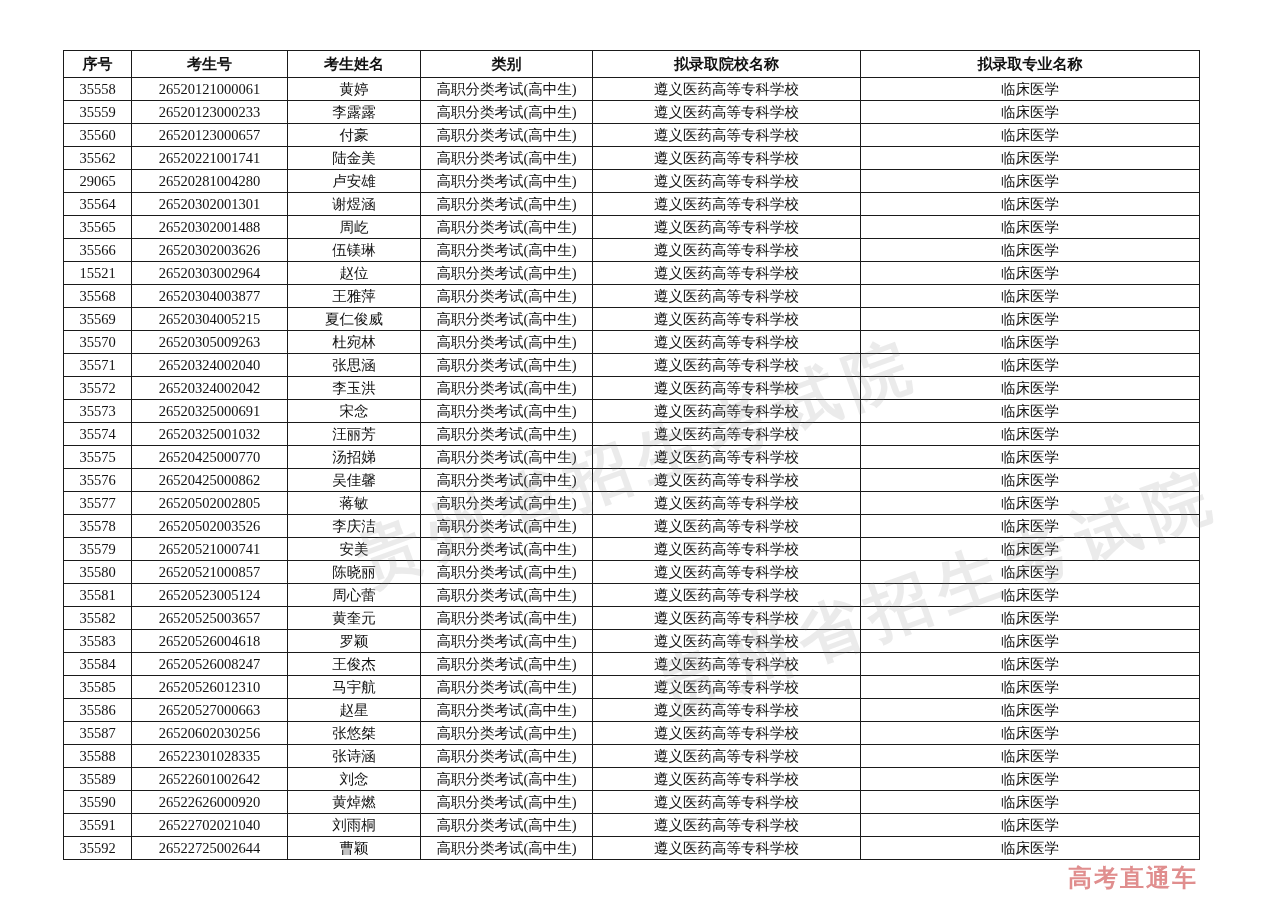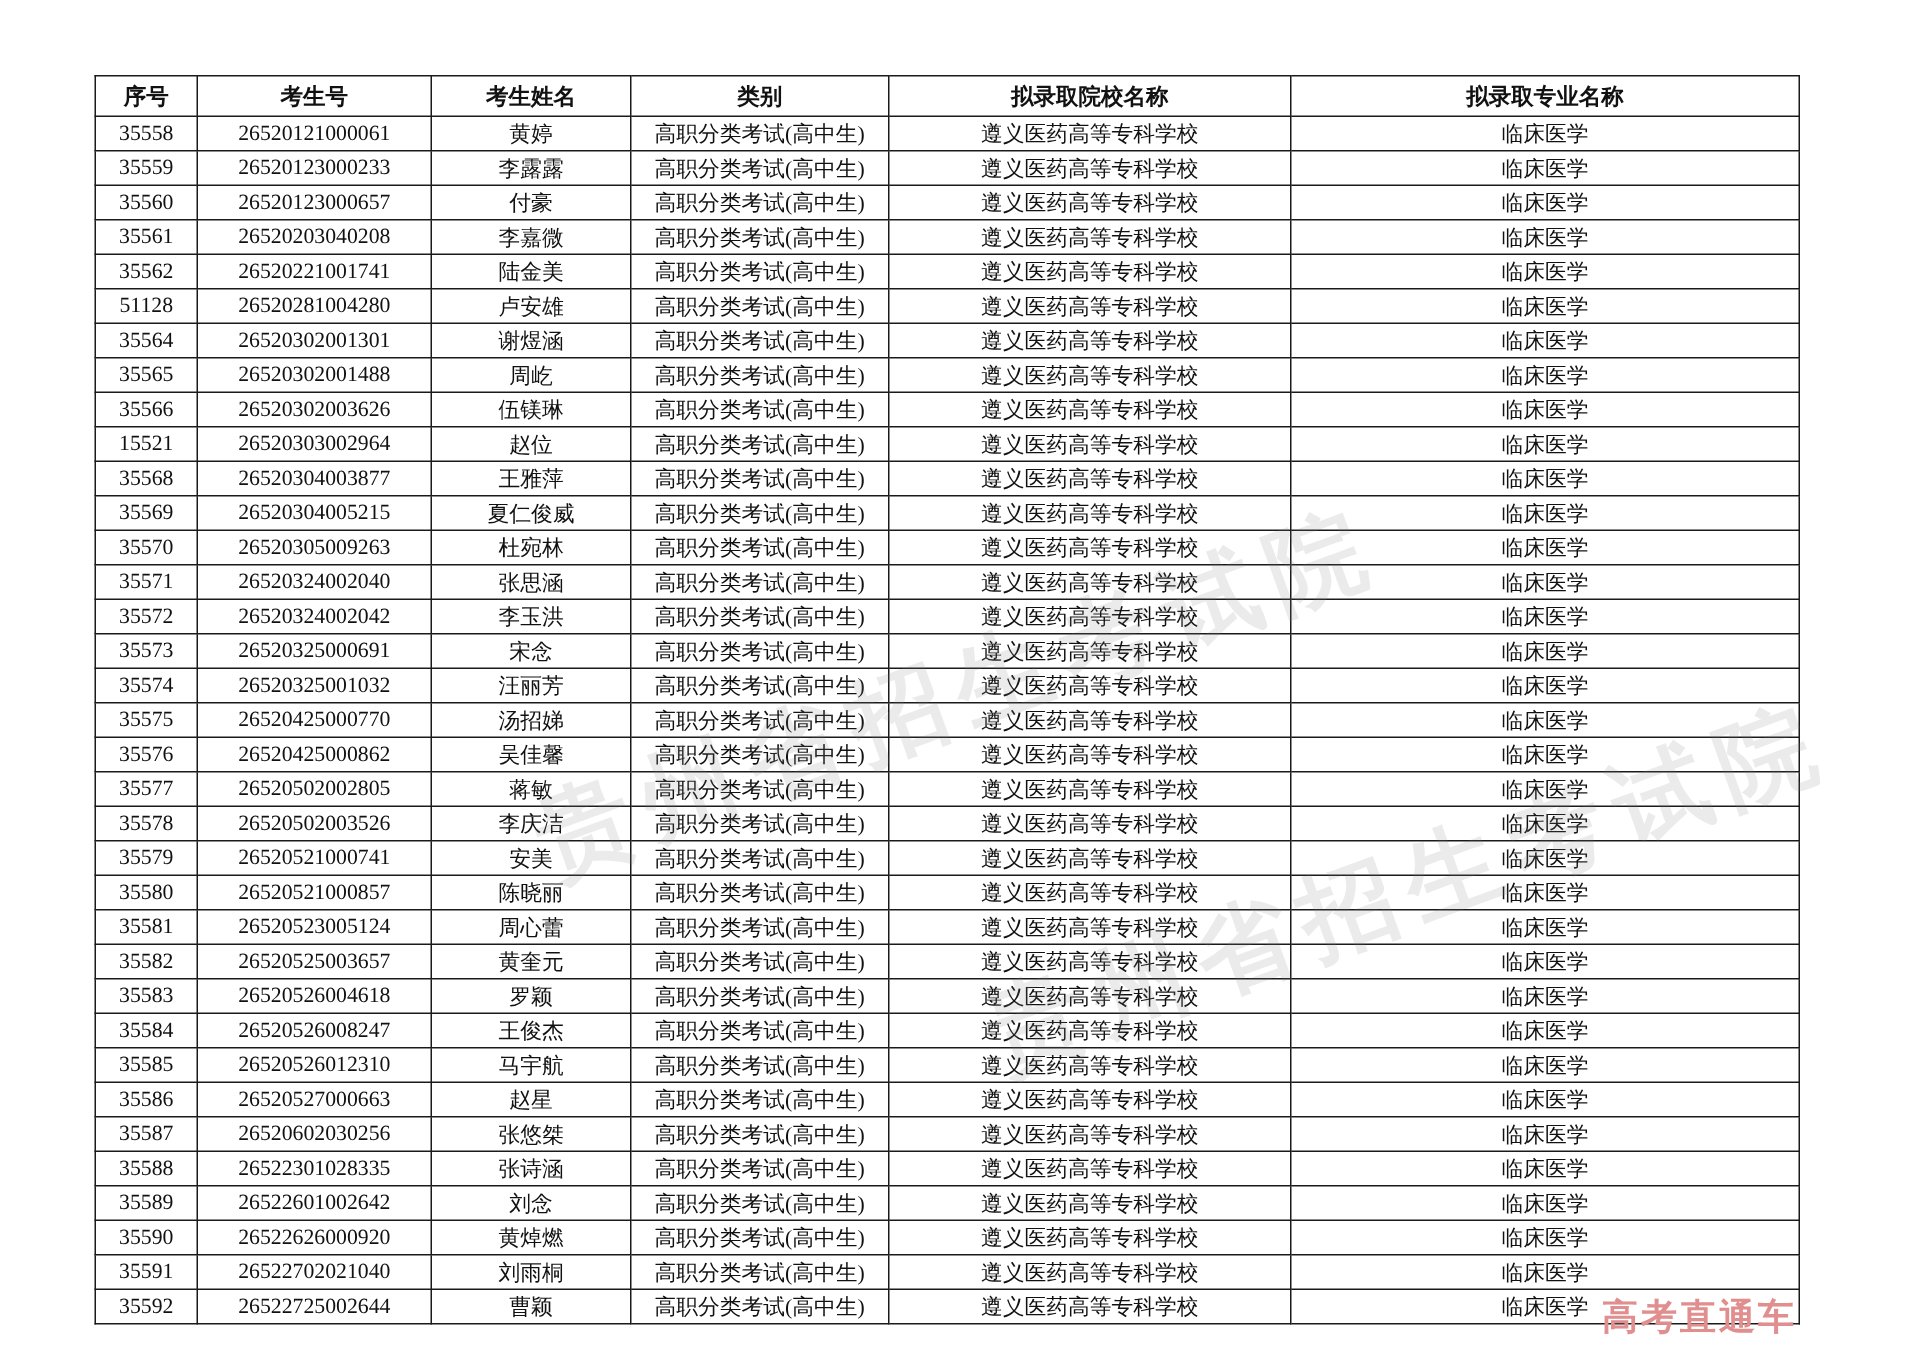--- a/index.html
+++ b/index.html
@@ -130,37 +130,29 @@
         </tr>
         <tr>
           <td>35560</td>
           <td>26520123000657</td>
           <td>付豪</td>
           <td>高职分类考试(高中生)</td>
           <td>遵义医药高等专科学校</td>
           <td>临床医学</td>
         </tr>
         <tr>
-          <td>35561</td>
-          <td>26520203040208</td>
-          <td>李嘉微</td>
-          <td>高职分类考试(高中生)</td>
-          <td>遵义医药高等专科学校</td>
-          <td>临床医学</td>
-        </tr>
-        <tr>
           <td>35562</td>
           <td>26520221001741</td>
           <td>陆金美</td>
           <td>高职分类考试(高中生)</td>
           <td>遵义医药高等专科学校</td>
           <td>临床医学</td>
         </tr>
         <tr>
-          <td>51128</td>
+          <td>29065</td>
           <td>26520281004280</td>
           <td>卢安雄</td>
           <td>高职分类考试(高中生)</td>
           <td>遵义医药高等专科学校</td>
           <td>临床医学</td>
         </tr>
         <tr>
           <td>35564</td>
           <td>26520302001301</td>
           <td>谢煜涵</td>

